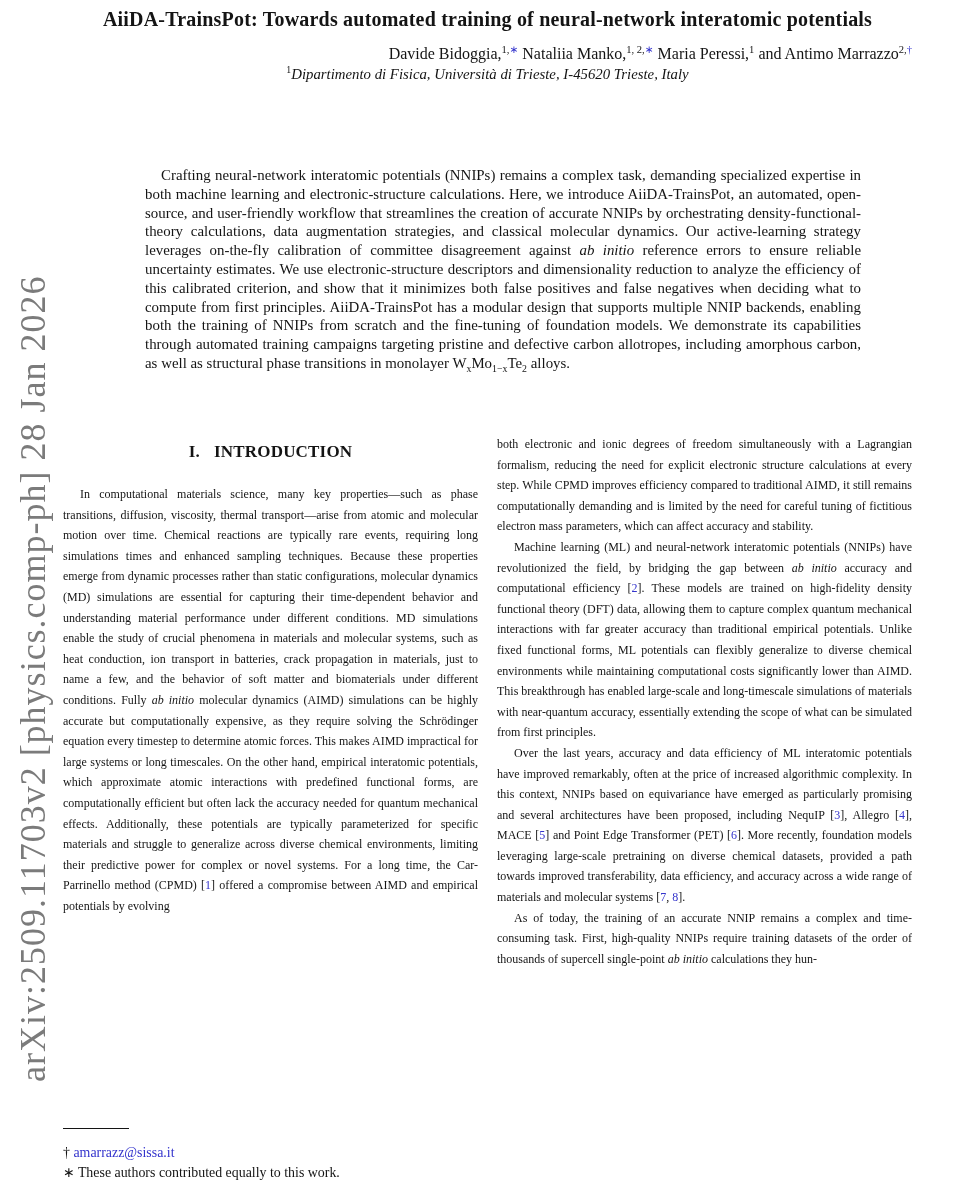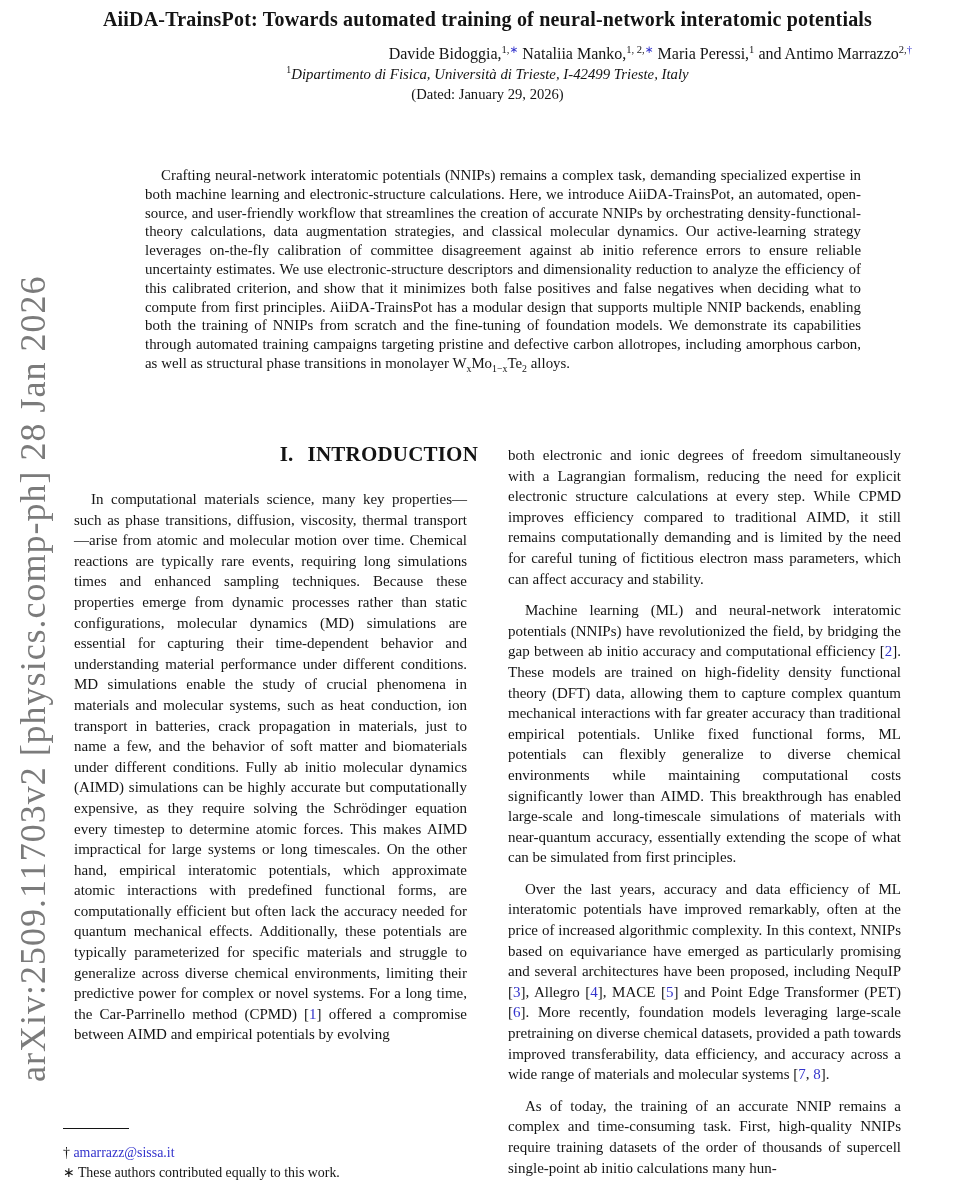--- a/index.html
+++ b/index.html
@@ -38,79 +38,78 @@
     text-indent: 16px;
   }
 
   
   .cols { position: absolute; top: 434px; left: 63px; width: 849px; display: flex; gap: 19px; }
   .col { width: 415px; overflow: hidden; }
   .col-left  { height: 690px; }
   .col-right { height: 766px; }
 
   .sec-heading {
-    text-align: right; font-weight: bold; font-size: 21px;
+    text-align: center; font-weight: bold; font-size: 17px;
     margin: 8px 0 22px 0; letter-spacing: 0.2px;
   }
   .sec-heading .sec-num { margin-right: 14px; }
 
   .para {
-    margin: 11px; font-size: 15px; line-height: 20.6px;
+    margin: 0; font-size: 12px; line-height: 20.6px;
     text-align: justify; hyphens: none;
   }
   .para.ind { text-indent: 17px; }
 
   
   .footnote-rule {
     position: absolute; top: 1128px; left: 63px;
     width: 66px; height: 1.4px; background: #141414;
   }
   .footnotes {
     position: absolute; top: 1143px; left: 63px; width: 430px;
     font-size: 13.9px; line-height: 20px;
   }
   .footnote { margin: 0; padding-left: 14px; text-indent: -14px; }
 
   
-  .i    { }
+  .i    { font-style: italic; }
   .sup  { vertical-align: super; font-size: 0.66em; line-height: 0; }
   .sub  { vertical-align: sub;  font-size: 0.66em; line-height: 0; }
   .link { color: #3333cc; }
 </style>
 </head>
 <body>
 
 <div class="page">
 
   <div class="arxiv-banner">arXiv:2509.11703v2  [physics.comp-ph]  28 Jan 2026</div>
 
   <div class="header">
     <div class="title">AiiDA-TrainsPot: Towards automated training of neural-network interatomic potentials</div>
     <div class="authors"><span>Davide Bidoggia,</span><span class="sup">1,</span><span class="sup link">∗</span><span> Nataliia Manko,</span><span class="sup">1, 2,</span><span class="sup link">∗</span><span> Maria Peressi,</span><span class="sup">1</span><span> and Antimo Marrazzo</span><span class="sup">2,</span><span class="sup link">†</span></div>
-    <div class="affil"><span class="sup">1</span><span>Dipartimento di Fisica, Università di Trieste, I-42499 Trieste, Italy</span></div>
-    <div class="dateline">(Dated: January 29, 2026)</div>
+    <div class="affil"><span class="sup">1</span><span>Dipartimento di Fisica, Università di Trieste, I-45620 Trieste, Italy</span></div>
   </div>
 
   <div class="abstract"><span>Crafting neural-network interatomic potentials (NNIPs) remains a complex task, demanding specialized expertise in both machine learning and electronic-structure calculations. Here, we introduce AiiDA-TrainsPot, an automated, open-source, and user-friendly workflow that streamlines the creation of accurate NNIPs by orchestrating density-functional-theory calculations, data augmentation strategies, and classical molecular dynamics. Our active-learning strategy leverages on-the-fly calibration of committee disagreement against </span><span class="i">ab initio</span><span> reference errors to ensure reliable uncertainty estimates. We use electronic-structure descriptors and dimensionality reduction to analyze the efficiency of this calibrated criterion, and show that it minimizes both false positives and false negatives when deciding what to compute from first principles. AiiDA-TrainsPot has a modular design that supports multiple NNIP backends, enabling both the training of NNIPs from scratch and the fine-tuning of foundation models. We demonstrate its capabilities through automated training campaigns targeting pristine and defective carbon allotropes, including amorphous carbon, as well as structural phase transitions in monolayer W</span><span class="sub">x</span><span>Mo</span><span class="sub">1−x</span><span>Te</span><span class="sub">2</span><span> alloys.</span></div>
 
   <div class="cols">
     <div class="col col-left">
       <div class="sec-heading">
         <span class="sec-num">I.</span><span>INTRODUCTION</span>
       </div>
       <div>
           <p class="para ind"><span>In computational materials science, many key properties—such as phase transitions, diffusion, viscosity, thermal transport—arise from atomic and molecular motion over time. Chemical reactions are typically rare events, requiring long simulations times and enhanced sampling techniques. Because these properties emerge from dynamic processes rather than static configurations, molecular dynamics (MD) simulations are essential for capturing their time-dependent behavior and understanding material performance under different conditions. MD simulations enable the study of crucial phenomena in materials and molecular systems, such as heat conduction, ion transport in batteries, crack propagation in materials, just to name a few, and the behavior of soft matter and biomaterials under different conditions. Fully </span><span class="i">ab initio</span><span> molecular dynamics (AIMD) simulations can be highly accurate but computationally expensive, as they require solving the Schrödinger equation every timestep to determine atomic forces. This makes AIMD impractical for large systems or long timescales. On the other hand, empirical interatomic potentials, which approximate atomic interactions with predefined functional forms, are computationally efficient but often lack the accuracy needed for quantum mechanical effects. Additionally, these potentials are typically parameterized for specific materials and struggle to generalize across diverse chemical environments, limiting their predictive power for complex or novel systems. For a long time, the Car-Parrinello method (CPMD) [</span><span class="link">1</span><span>] offered a compromise between AIMD and empirical potentials by evolving</span></p>
         </div>
     </div>
     <div class="col col-right">
       <div>
           <p class="para"><span>both electronic and ionic degrees of freedom simultaneously with a Lagrangian formalism, reducing the need for explicit electronic structure calculations at every step. While CPMD improves efficiency compared to traditional AIMD, it still remains computationally demanding and is limited by the need for careful tuning of fictitious electron mass parameters, which can affect accuracy and stability.</span></p>
           <p class="para ind"><span>Machine learning (ML) and neural-network interatomic potentials (NNIPs) have revolutionized the field, by bridging the gap between </span><span class="i">ab initio</span><span> accuracy and computational efficiency [</span><span class="link">2</span><span>]. These models are trained on high-fidelity density functional theory (DFT) data, allowing them to capture complex quantum mechanical interactions with far greater accuracy than traditional empirical potentials. Unlike fixed functional forms, ML potentials can flexibly generalize to diverse chemical environments while maintaining computational costs significantly lower than AIMD. This breakthrough has enabled large-scale and long-timescale simulations of materials with near-quantum accuracy, essentially extending the scope of what can be simulated from first principles.</span></p>
           <p class="para ind"><span>Over the last years, accuracy and data efficiency of ML interatomic potentials have improved remarkably, often at the price of increased algorithmic complexity. In this context, NNIPs based on equivariance have emerged as particularly promising and several architectures have been proposed, including NequIP [</span><span class="link">3</span><span>], Allegro [</span><span class="link">4</span><span>], MACE [</span><span class="link">5</span><span>] and Point Edge Transformer (PET) [</span><span class="link">6</span><span>]. More recently, foundation models leveraging large-scale pretraining on diverse chemical datasets, provided a path towards improved transferability, data efficiency, and accuracy across a wide range of materials and molecular systems [</span><span class="link">7</span><span>, </span><span class="link">8</span><span>].</span></p>
-          <p class="para ind"><span>As of today, the training of an accurate NNIP remains a complex and time-consuming task. First, high-quality NNIPs require training datasets of the order of thousands of supercell single-point </span><span class="i">ab initio</span><span> calculations many hun-</span></p>
+          <p class="para ind"><span>As of today, the training of an accurate NNIP remains a complex and time-consuming task. First, high-quality NNIPs require training datasets of the order of thousands of supercell single-point </span><span class="i">ab initio</span><span> calculations they hun-</span></p>
         </div>
     </div>
   </div>
 
   <div class="footnote-rule"></div>
   <div class="footnotes">
     <p class="footnote"><span>† </span><span class="link">amarrazz@sissa.it</span></p>
     <p class="footnote"><span>∗ </span><span>These authors contributed equally to this work.</span></p>
   </div>
 

